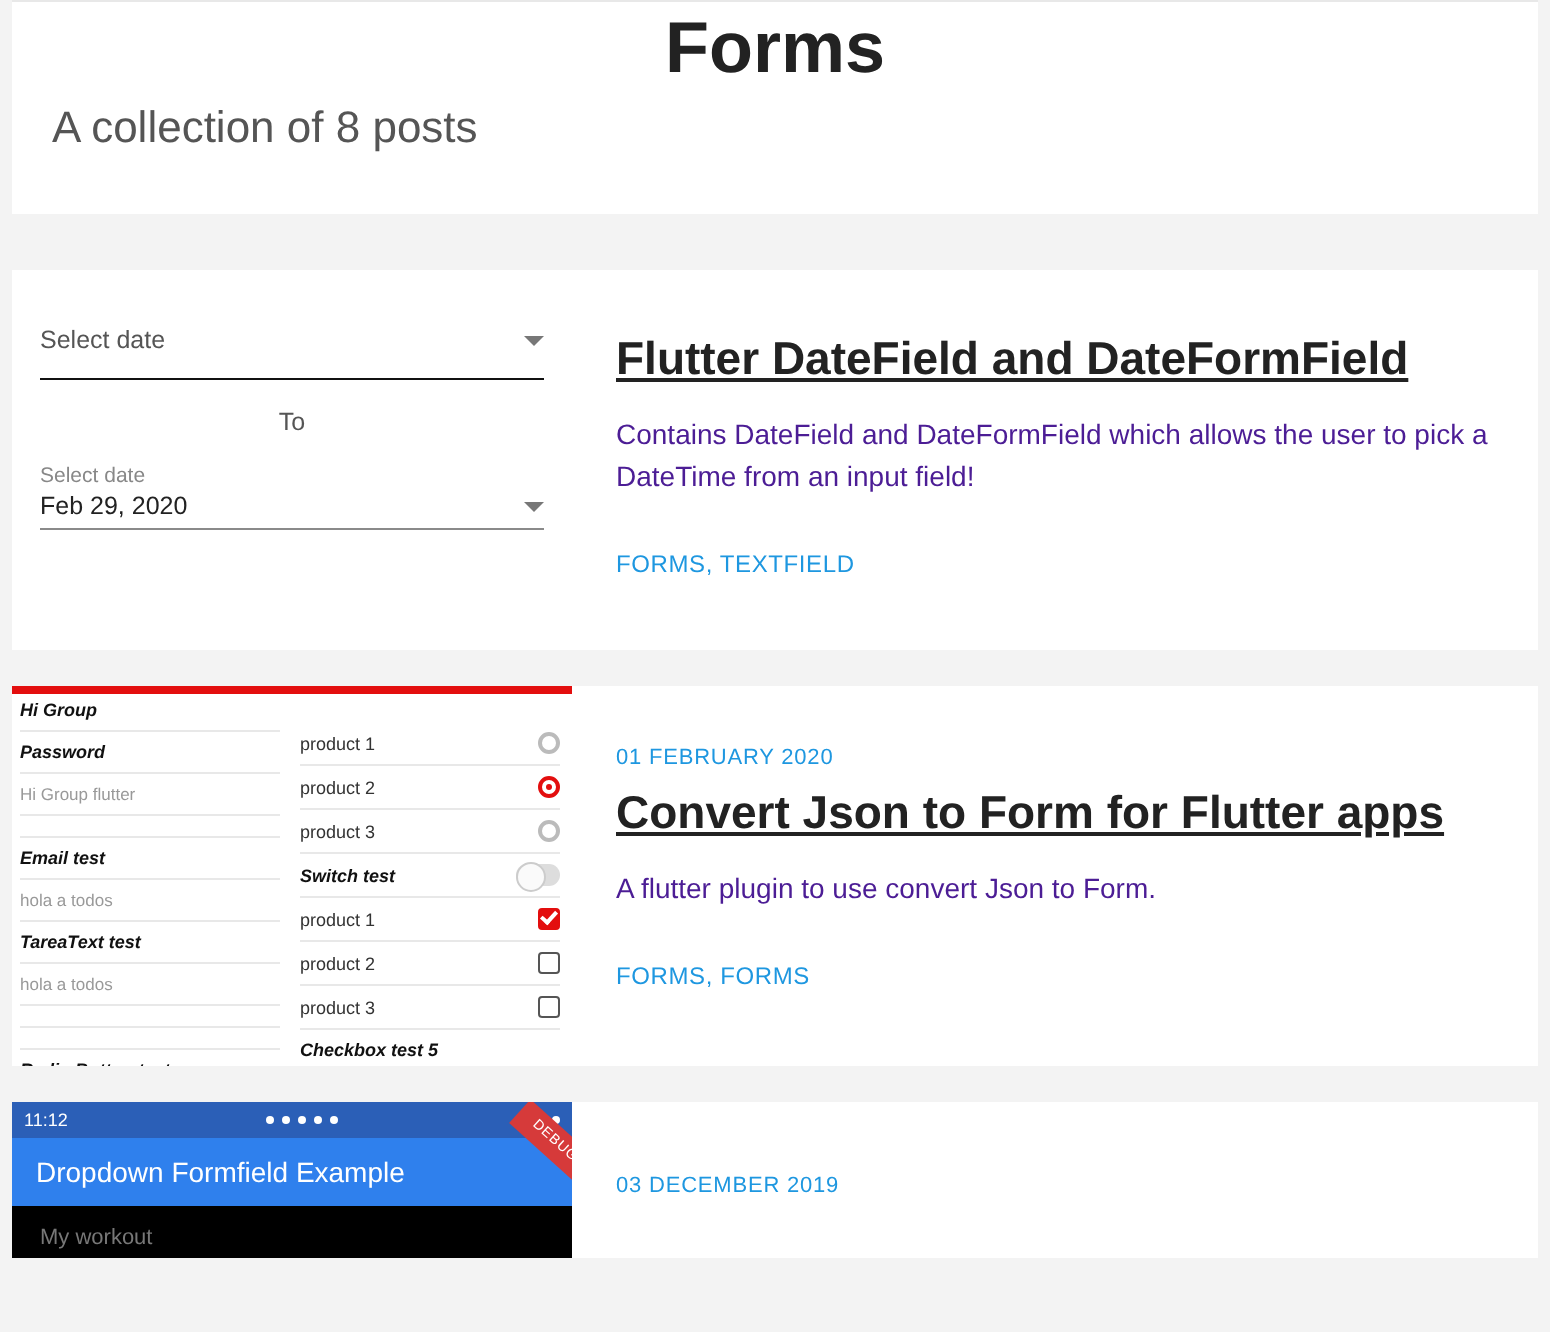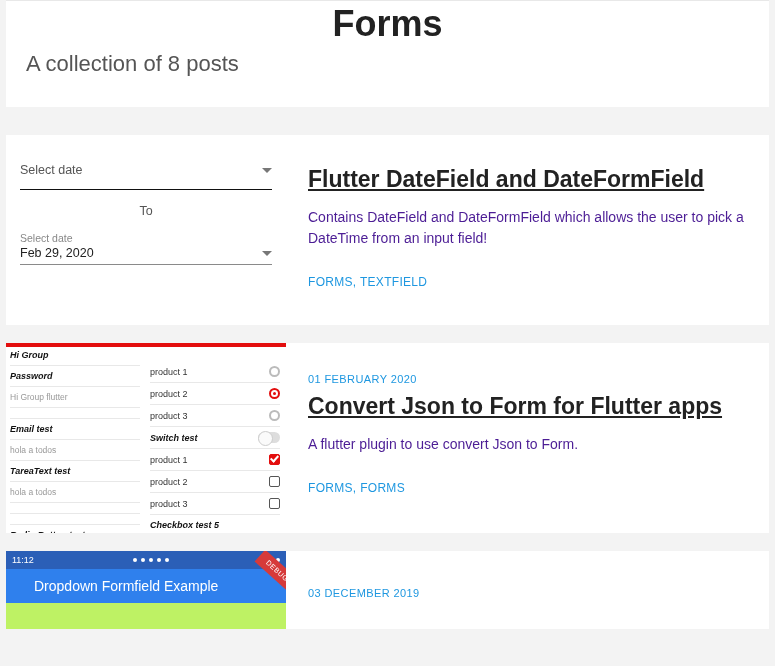--- a/index.html
+++ b/index.html
@@ -102,25 +102,25 @@
   .tb2 .cb.chk { background:#e30e0e; border-color:#e30e0e; position:relative;}
   .tb2 .cb.chk::after{content:"";position:absolute;left:2px;top:-1px;width:3px;height:6px;border:solid #fff;border-width:0 2px 2px 0;transform:rotate(42deg);}
   .tb2 .radio { width:11px; height:11px; border:2px solid #e30e0e; border-radius:50%; display:inline-block; position:relative;}
   .tb2 .radio.sel::after{content:"";position:absolute;inset:2px;background:#e30e0e;border-radius:50%;}
   .tb2 .radio.empty{ border-color:#bbb;}
   .tb2 .switch { width:22px; height:11px; border-radius:6px; background:#ddd; position:relative;}
   .tb2 .switch::after{content:"";position:absolute;left:0;top:-1px;width:13px;height:13px;border-radius:50%;background:#fafafa;border:1px solid #ccc;}
   .tb2 .topline2 { height:4px; background:#e30e0e; position:absolute; top:0; left:0; right:0;}
 
   
-  .tb3 { height: 78px; background:#bef264; }
+  .tb3 { height: 78px; background:#000000; }
   .tb3 .statusbar { background:#2b5fb7; height:18px; display:flex; justify-content:space-between; align-items:center; padding:0 6px; color:#fff; font-size:9px;}
   .tb3 .statusbar .ico { display:flex; gap:4px; align-items:center;}
   .tb3 .statusbar .dot{width:4px;height:4px;background:#fff;border-radius:50%;}
-  .tb3 .appbar { background:#2f80ed; height:34px; display:flex; align-items:center; padding:0 28px; color:#fff; font-size:14px; font-weight:400; position:relative;}
+  .tb3 .appbar { background:#2f80ed; height:34px; display:flex; align-items:center; padding:0 12px; color:#fff; font-size:14px; font-weight:400; position:relative;}
   .tb3 .ribbon { position:absolute; right:-14px; top:-6px; width:46px; height:16px; background:#d63a3a; transform:rotate(42deg); color:#fff; font-size:7px; text-align:center; line-height:16px; letter-spacing:0.5px;}
   .tb3 .body { padding: 10px 14px; }
   .tb3 .field { font-size: 11px; color:#777;}
 </style>
 </head>
 <body>
 
 <div class="header-card">
   <h1>Forms</h1>
   <div class="subtitle">A collection of 8 posts</div>
@@ -255,18 +255,21 @@
         </span>
         <span class="ico">
           <span class="dot"></span>
             <span class="dot"></span>
         </span>
       </div>
       <div class="appbar">
         <span>Dropdown Formfield Example</span>
         <span class="ribbon">DEBUG</span>
       </div>
+      <div class="body">
+        <div class="field">My workout</div>
+      </div>
     </div>
   </div>
   <div class="content" style="padding-top:36px;">
     <div class="date">03 DECEMBER 2019</div>
   </div>
 </article>
 
 </body></html>

